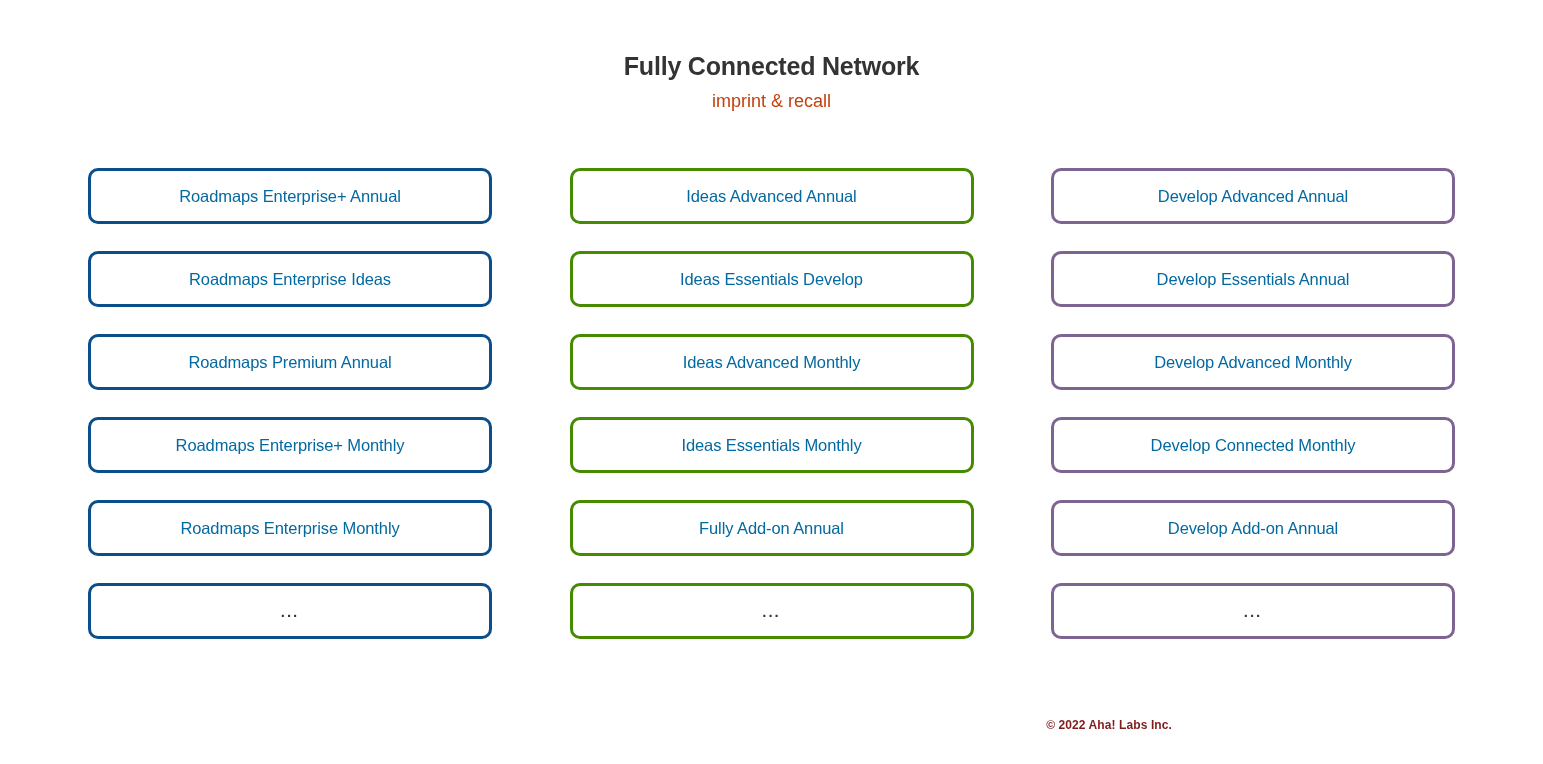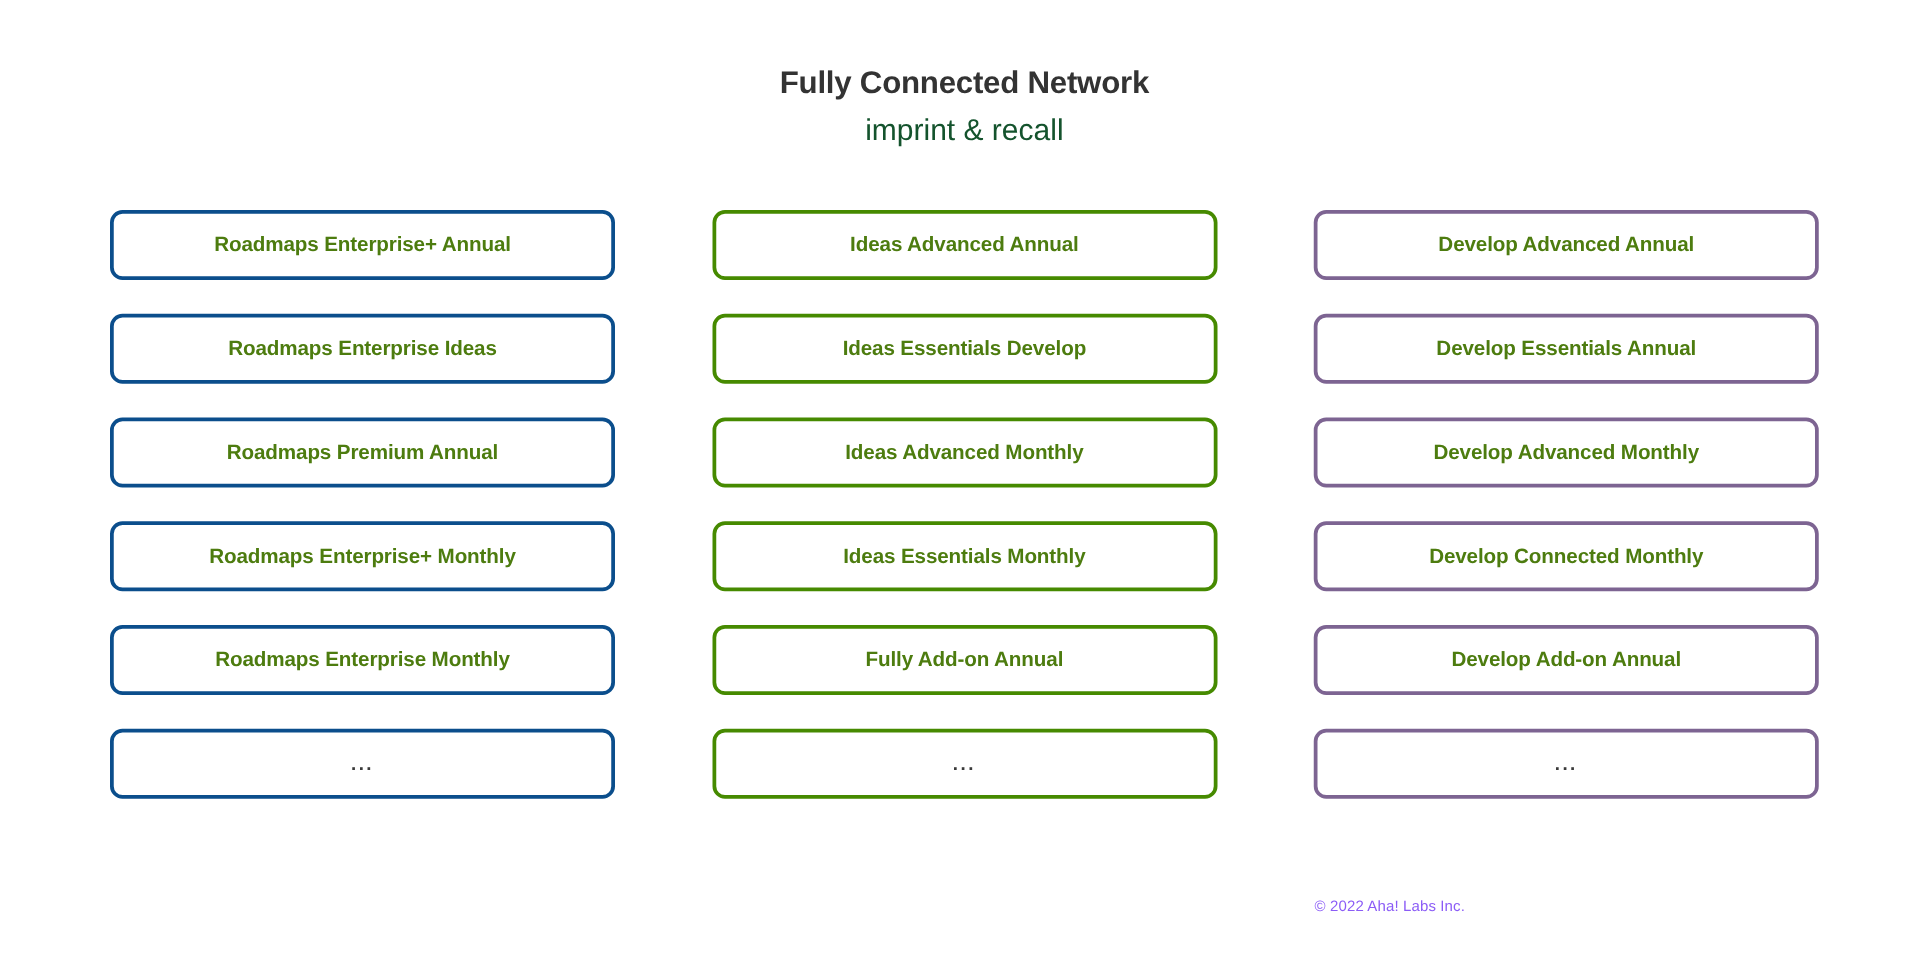--- a/index.html
+++ b/index.html
@@ -32,23 +32,23 @@
   }
   .title {
     font-size: 25px;
     font-weight: 700;
     letter-spacing: -0.2px;
     color: #333333;
     line-height: 1.15;
     margin: 0;
   }
   .subtitle {
-    font-size: 24px;
+    font-size: 18px;
     font-weight: 400;
-    color: #14532d;
+    color: #c2410c;
     line-height: 1.2;
     margin: 10px 0 0 0;
   }
 
   
   .columns {
     position: absolute;
     left: 88px;
     top: 168px;
     width: 1367px;
@@ -70,22 +70,22 @@
     background: #ffffff;
     border: 3px solid #0b4e8c;
     display: flex;
     align-items: center;
     justify-content: center;
     text-align: center;
     padding: 0 14px;
   }
   .node-label {
     font-size: 16.5px;
-    font-weight: 700;
-    color: #4d7c0f;
+    font-weight: 400;
+    color: #0369a1;
     letter-spacing: -0.1px;
     white-space: nowrap;
   }
   .node.is-ellipsis .node-label {
     font-size: 15px;
     font-weight: 700;
     letter-spacing: 2px;
     color: #3a3a3a;
   }
 
@@ -93,22 +93,22 @@
   .column-roadmaps .node { border-color: #0b4e8c; }
   .column-ideas    .node { border-color: #468a00; }
   .column-develop  .node { border-color: #7d6492; text-align: right; }
 
   
   .footer {
     position: absolute;
     right: 62px;
     bottom: 32px;
     font-size: 12px;
-    font-weight: 400;
-    color: #8b5cf6;
+    font-weight: 700;
+    color: #7f1d1d;
     letter-spacing: 0.1px;
   }
 </style>
 </head>
 <body>
 
 <div class="page">
 
   <div class="header">
     <h1 class="title">Fully Connected Network</h1>

